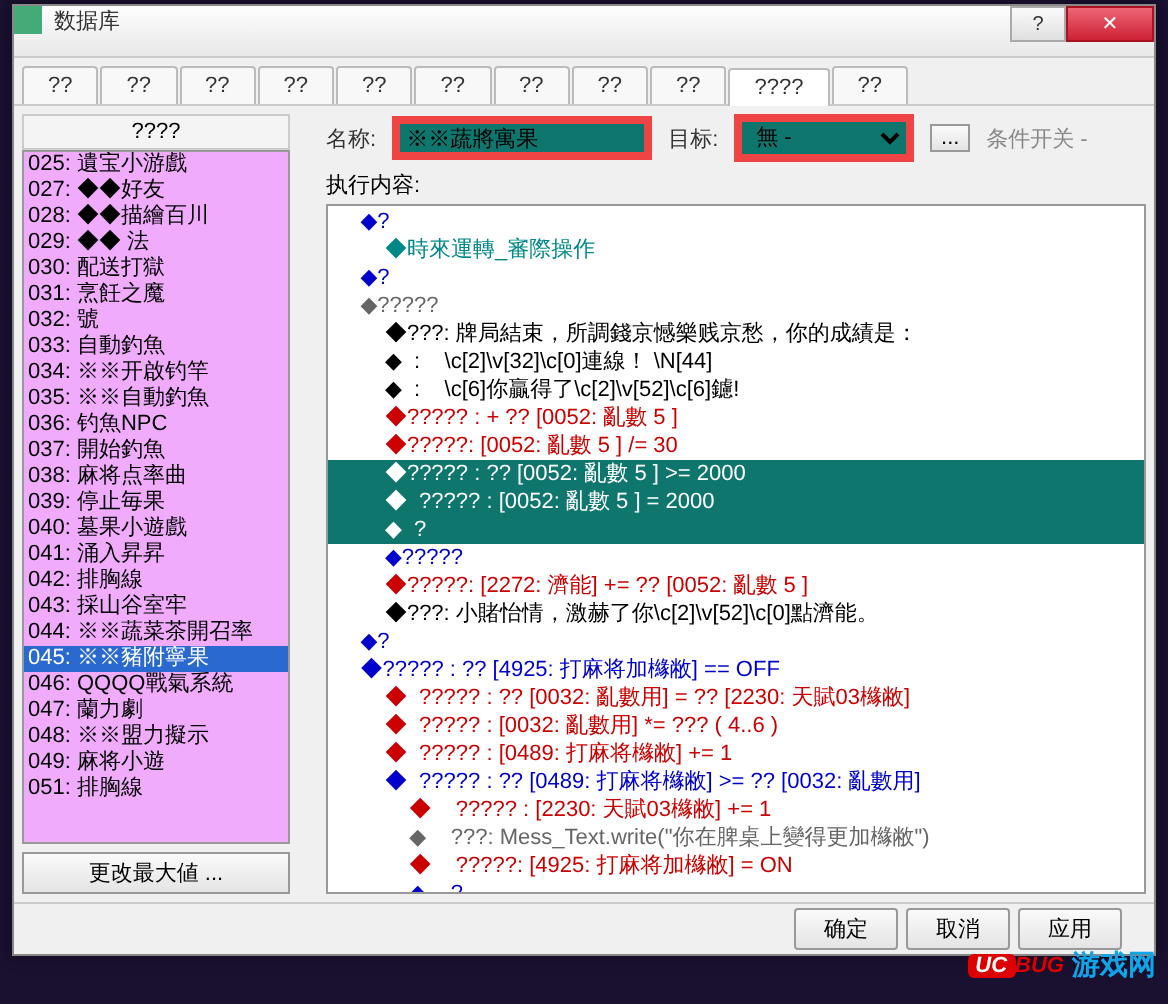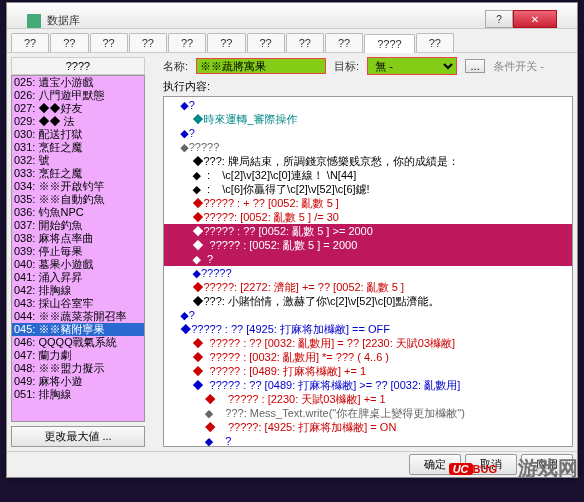--- a/index.html
+++ b/index.html
@@ -1,54 +1,54 @@
 <!DOCTYPE html>
 <html><head>
 <meta charset="utf-8">
 <style>
 *{box-sizing:border-box;margin:0;padding:0;font-family:"Microsoft YaHei","SimSun",sans-serif;font-size:11px}
 body{background:#1a1030;width:584px;height:502px;overflow:hidden;position:relative}
 .window{position:absolute;left:6px;top:2px;width:572px;height:476px;background:#f0f0f0;border:1px solid #888;box-shadow:0 0 8px rgba(0,0,0,.4)}
-.titlebar{height:26px;background:linear-gradient(#fdfdfd,#e8e8e8);border-bottom:1px solid #ccc;display:flex;align-items:flex-end;padding:0 20px}
+.titlebar{height:26px;background:linear-gradient(#fdfdfd,#e8e8e8);border-bottom:1px solid #ccc;display:flex;align-items:flex-start;padding:0 0}
 .titlebar .icon{width:14px;height:14px;background:#4a7;margin-right:6px}
 .titlebar .title{flex:1;color:#333}
 .winbtns{display:flex;gap:0}
 .winbtn{width:28px;height:18px;border:1px solid #aaa;background:linear-gradient(#fafafa,#e0e0e0);display:flex;align-items:center;justify-content:center;font-size:10px;color:#333}
 .winbtn.close{width:44px;background:linear-gradient(#e67,#c23);color:#fff;border-color:#a12}
 .tabs{height:24px;display:flex;background:#f0f0f0;padding:4px 4px 0;gap:0;border-bottom:1px solid #ccc}
 .tab{padding:3px 12px;border:1px solid #bbb;border-bottom:none;background:#f8f8f8;color:#333;font-size:11px;margin-right:1px;border-radius:2px 2px 0 0}
 .tab.active{background:#fff;position:relative;top:1px}
 .body{display:flex;height:calc(100% - 76px);padding:4px}
 .sidebar{width:134px;display:flex;flex-direction:column}
 .sidebar .hdr{background:#f4f4f4;border:1px solid #ccc;padding:2px 4px;font-size:11px;text-align:center}
 .list{flex:1;background:#f0abfc;border:1px solid #999;overflow-y:auto;font-size:10px;line-height:13px}
 .list .row{padding:0 2px;white-space:nowrap;overflow:hidden;cursor:default}
 .list .row.sel{background:#2a6ad0;color:#fff}
 .updbtn{margin-top:4px;padding:2px;border:1px solid #999;background:linear-gradient(#fafafa,#e4e4e4);text-align:center}
 .main{flex:1;padding:0 0 0 18px;display:flex;flex-direction:column}
 .toprow{display:flex;gap:8px;align-items:center;margin-bottom:2px}
 .toprow label{color:#333}
-.toprow input,.toprow select{border:1px solid #ef4444;padding:1px 3px;background:#84cc16}
+.toprow input,.toprow select{border:4px solid #ef4444;padding:1px 3px;background:#0f766e}
 .toprow input.name{width:130px}
 .toprow select{width:90px}
 .toprow .dots{width:20px;border:1px solid #999;background:linear-gradient(#fafafa,#e4e4e4);text-align:center}
 .execlbl{margin:2px 0}
 .code{flex:1;background:#fff;border:1px solid #999;overflow:auto;font-family:"SimSun",monospace;font-size:11px;line-height:14px;padding:1px 0;white-space:pre}
 .code .ln{padding:0 4px}
 .c-blue{color:#0000cc}
 .c-red{color:#cc0000}
 .c-teal{color:#008888}
 .c-gray{color:#666}
-.selband{background:#be185d;color:#fff}
-.footer{height:26px;display:flex;justify-content:flex-end;align-items:center;gap:4px;padding:0 4px;border-top:1px solid #ccc;background:#f0f0f0}
+.selband{background:#0f766e;color:#fff}
+.footer{height:26px;display:flex;justify-content:flex-end;align-items:center;gap:4px;padding:0 16px;border-top:1px solid #ccc;background:#f0f0f0}
 .btn{padding:2px 14px;border:1px solid #999;background:linear-gradient(#fafafa,#e4e4e4);border-radius:2px}
-.watermark{position:absolute;right:6px;bottom:20px;display:flex;align-items:center;font-weight:bold;font-size:20px}
+.watermark{position:absolute;right:6px;bottom:10px;display:flex;align-items:center;font-weight:bold;font-size:20px}
 .watermark .uc{color:#fff;background:#d00;padding:0 4px;border-radius:3px;font-style:italic}
-.watermark .bug{color:#d00;}
-.watermark .cn{color:#737373;font-size:20px;margin-left:21px}
+.watermark .bug{color:#d00;font-style:italic}
+.watermark .cn{color:#0ea5e9;font-size:14px;margin-left:4px}
 ::-webkit-scrollbar{width:14px}
 ::-webkit-scrollbar-track{background:#eee;border:1px solid #ccc}
 ::-webkit-scrollbar-thumb{background:linear-gradient(#ddd,#bbb);border:1px solid #999}
 </style>
 </head>
 <body>
 
 <div class="window">
   <div class="titlebar">
     <div class="icon"></div>
@@ -71,27 +71,27 @@
       <div class="tab">??</div>
       <div class="tab active">????</div>
       <div class="tab">??</div>
     </div>
 
   <div class="body">
     <div class="sidebar">
       <div class="hdr">????</div>
       <div class="list" id="list">
           <div class="row">025: 遺宝小游戲</div>
-          <div class="row">026: 八門遊甲默態</div>
           <div class="row">027: ◆◆好友</div>
+          <div class="row">028: ◆◆描繪百川</div>
           <div class="row">029: ◆◆ 法</div>
           <div class="row">030: 配送打獄</div>
           <div class="row">031: 烹飪之魔</div>
           <div class="row">032: 號</div>
-          <div class="row">033: 烹飪之魔</div>
+          <div class="row">033: 自動釣魚</div>
           <div class="row">034: ※※开啟钓竿</div>
           <div class="row">035: ※※自動釣魚</div>
           <div class="row">036: 钓魚NPC</div>
           <div class="row">037: 開始釣魚</div>
           <div class="row">038: 麻将点率曲</div>
           <div class="row">039: 停止毎果</div>
           <div class="row">040: 墓果小遊戲</div>
           <div class="row">041: 涌入昇昇</div>
           <div class="row">042: 排胸線</div>
           <div class="row">043: 採山谷室牢</div>

